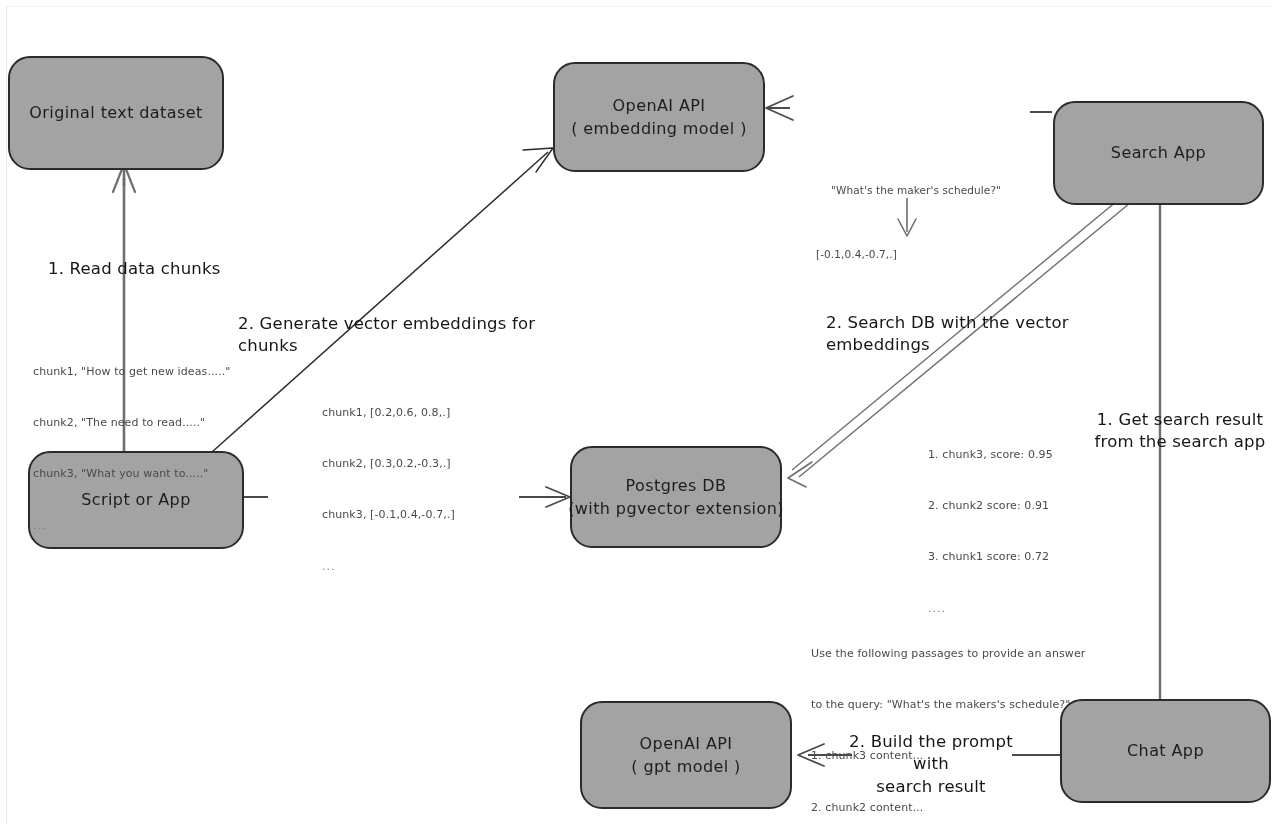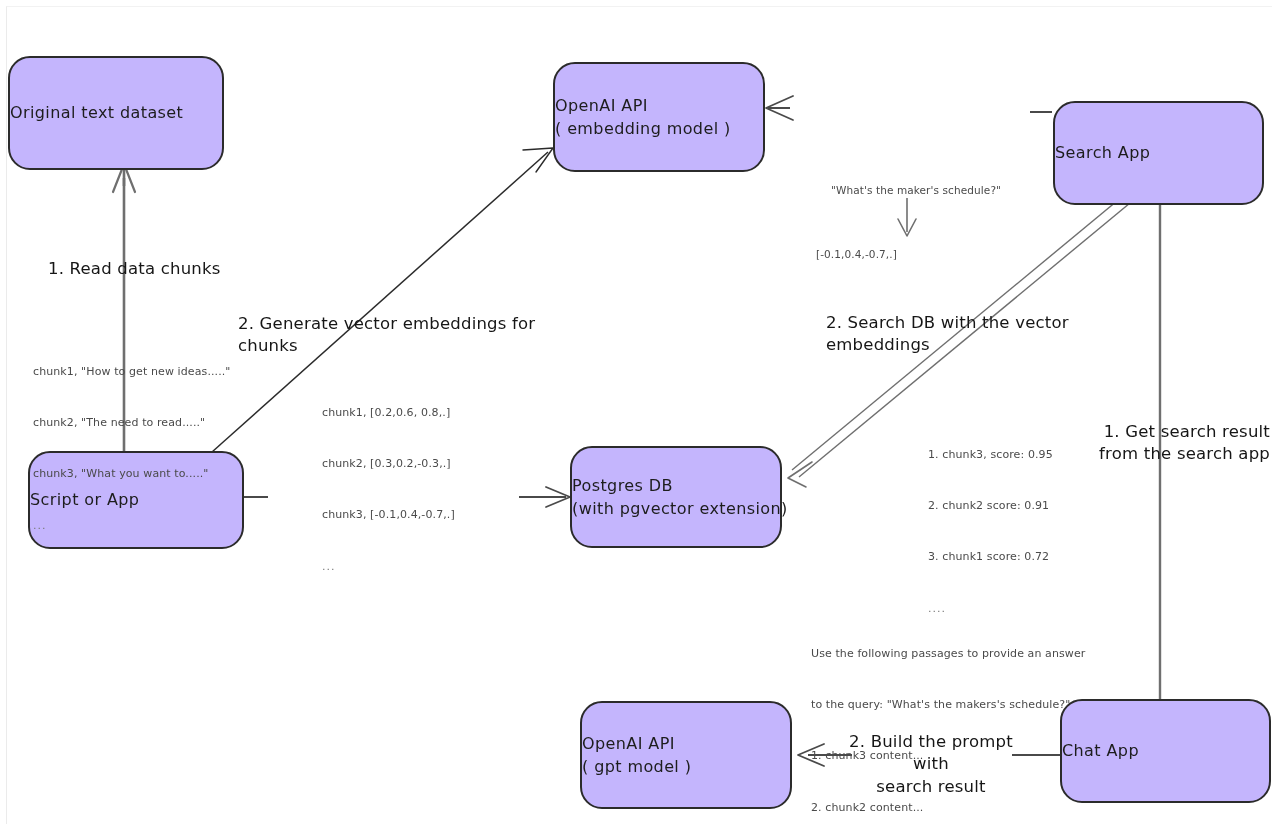--- a/index.html
+++ b/index.html
@@ -34,24 +34,24 @@
   svg#wires {
     position: absolute;
     left: 0; top: 0;
     width: 1280px;
     height: 832px;
   }
   .node {
     position: absolute;
     border: 2px solid #2b2b2b;
     border-radius: 22px;
-    background: #c4b5fd;
+    background: #a3a3a3;
     display: flex;
     flex-direction: column;
-    align-items: flex-start;
+    align-items: center;
     justify-content: center;
     text-align: center;
     box-sizing: border-box;
   }
   .node .line1, .node .line2 {
     font-family: "DejaVu Sans", sans-serif;
     font-size: 16px;
     letter-spacing: 0.4px;
     line-height: 1.45;
     color: #1d1d1d;
@@ -178,21 +178,21 @@
   </div>
 
   <div class="label" style="left:48px; top:258px; width:200px; text-align:left;">1. Read data chunks</div>
 
   <div class="label" style="left:238px; top:287px; width:300px; text-align:left;margin-top:26px;">2. Generate vector embeddings for chunks</div>
 
 
 
   <div class="label" style="left:826px; top:312px; width:290px; text-align:left;">2. Search DB with the vector embeddings</div>
 
-  <div class="label" style="left:1090px; top:421px; width:180px; white-space:pre-line; text-align:right;">1. Get search result
+  <div class="label" style="left:1090px; top:409px; width:180px; white-space:pre-line; text-align:center;">1. Get search result
 from the search app</div>
 
   <div class="label" style="left:838px; top:731px; width:186px; white-space:pre-line; text-align:center;">2. Build the prompt with
 search result</div>
 
   <div class="note" style="left:33px; top:329px;">
     <div>chunk1, "How to get new ideas....."</div>
     <div>chunk2, "The need to read....."</div>
     <div>chunk3, "What you want to....."</div>
     <div class="ellipsis">...</div>

